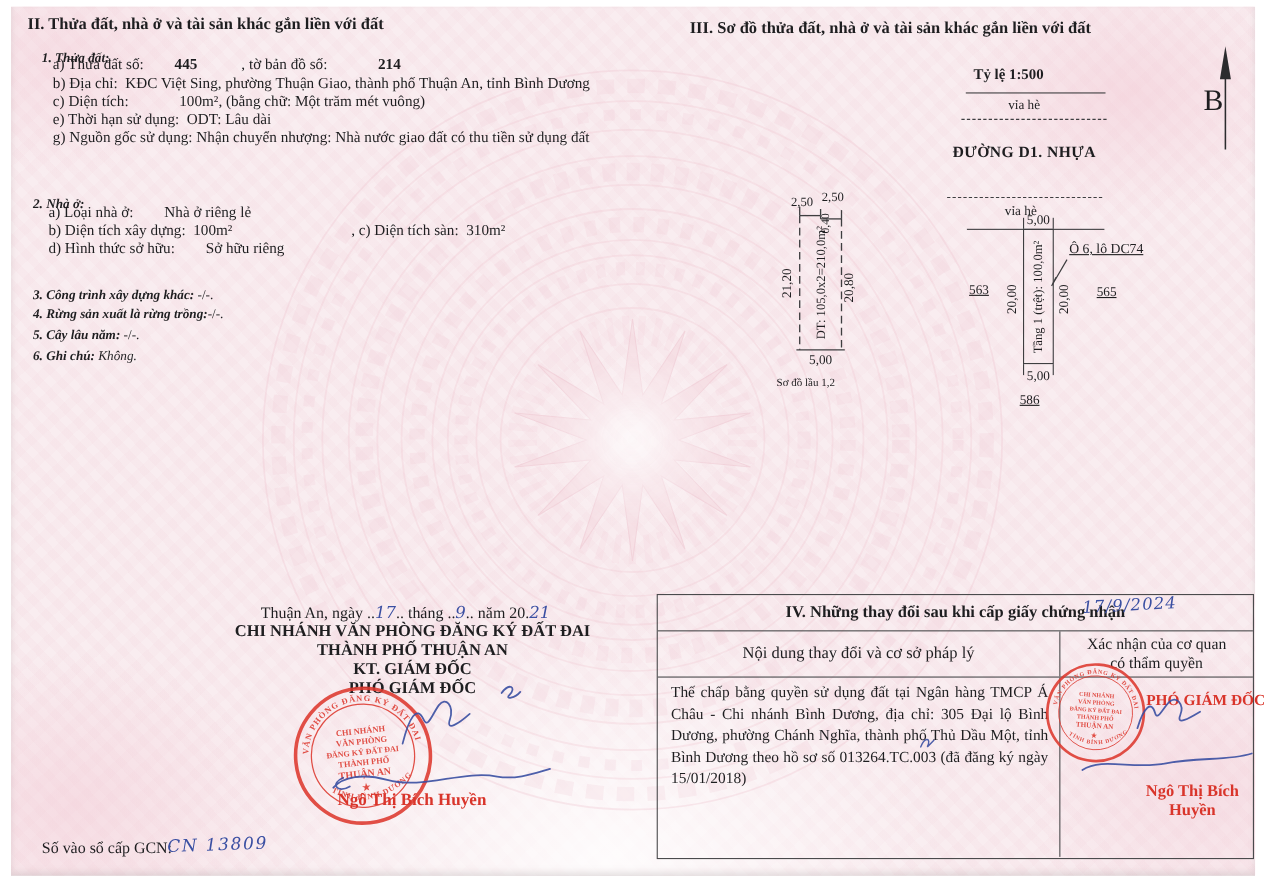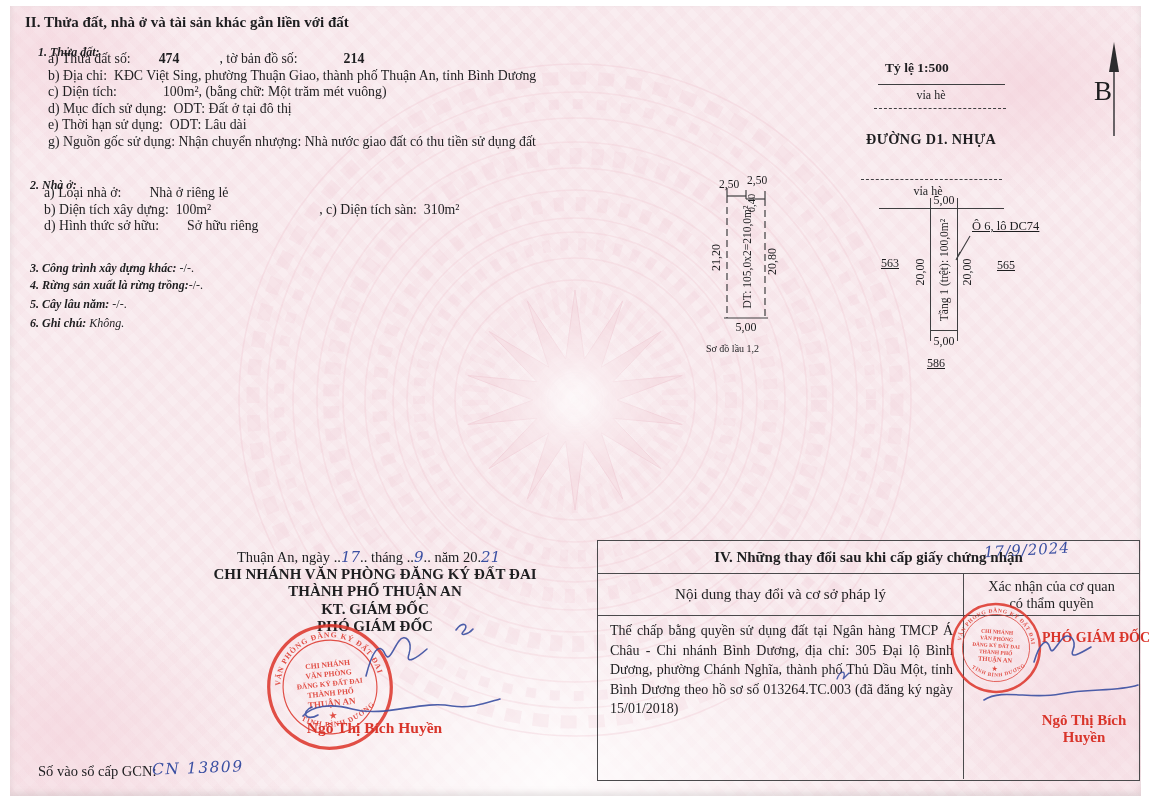--- a/index.html
+++ b/index.html
@@ -81,30 +81,27 @@
     <circle cx="340" cy="340" r="34" fill="url(#coreGrad)"></circle>
   </svg>
 
   <div class="content">
 
     <div class="abs b nw" style="left:25px;top:14px;font-size:15px;">II. Thửa đất, nhà ở và tài sản khác gắn liền với đất</div>
 
     <div class="abs itmhead" style="left:38px;top:35px;">1. Thửa đất:</div>
     <div class="abs" style="left:48px;top:51px;">
       <div class="sec-line">
-        <span>a) Thửa đất số:</span><span class="gap1"></span><span class="b">474</span><span class="gap2"></span><span>, tờ bản đồ số:</span><span class="gap3"></span><span class="b">214</span>
+        <span>a) Thửa đất số:</span><span class="gap1"></span><span class="b">445</span><span class="gap2"></span><span>, tờ bản đồ số:</span><span class="gap3"></span><span class="b">214</span>
       </div>
       <div class="sec-line">
         <span>b) Địa chỉ:</span>&nbsp;&nbsp;<span>KĐC Việt Sing, phường Thuận Giao, thành phố Thuận An, tỉnh Bình Dương</span>
       </div>
       <div class="sec-line">
         <span>c) Diện tích:</span><span class="gap3"></span><span>100m²,</span>&nbsp;<span>(bằng chữ: Một trăm mét vuông)</span>
-      </div>
-      <div class="sec-line">
-        <span>d) Mục đích sử dụng:</span>&nbsp;&nbsp;<span>ODT: Đất ở tại đô thị</span>
       </div>
       <div class="sec-line">
         <span>e) Thời hạn sử dụng:</span>&nbsp;&nbsp;<span>ODT: Lâu dài</span>
       </div>
       <div class="sec-line">
         <span>g) Nguồn gốc sử dụng:</span>&nbsp;<span>Nhận chuyển nhượng: Nhà nước giao đất có thu tiền sử dụng đất</span>
       </div>
     </div>
 
     <div class="abs itmhead" style="left:30px;top:168px;">2. Nhà ở:</div>
@@ -118,20 +115,21 @@
       <div class="sec-line">
         <span>d) Hình thức sở hữu:</span><span class="gap1"></span><span>Sở hữu riêng</span>
       </div>
     </div>
 
     <div class="abs itmhead" style="left:30px;top:251px;"><span>3. Công trình xây dựng khác:</span>&nbsp;<span style="font-weight:normal;font-style:normal;">-/-.</span></div>
     <div class="abs itmhead" style="left:30px;top:268px;"><span>4. Rừng sản xuất là rừng trồng:</span><span style="font-weight:normal;font-style:normal;">-/-.</span></div>
     <div class="abs itmhead" style="left:30px;top:287px;"><span>5. Cây lâu năm:</span>&nbsp;<span style="font-weight:normal;font-style:normal;">-/-.</span></div>
     <div class="abs itmhead" style="left:30px;top:306px;"><span>6. Ghi chú:</span>&nbsp;<span style="font-weight:normal;">Không.</span></div>
 
+    <div class="abs b nw" style="left:627px;top:18px;font-size:15px;">III. Sơ đồ thửa đất, nhà ở và tài sản khác gắn liền với đất</div>
     <div class="abs b nw" style="left:885px;top:60px;font-size:13.5px;">Tỷ lệ 1:500</div>
 
     <svg class="abs" style="left:1104px;top:40px;" width="20" height="100">
       <polygon points="10,2 5,32 15,32" fill="#2c2c2e"></polygon>
       <line x1="10" y1="30" x2="10" y2="96" stroke="#2c2c2e" stroke-width="1.4"></line>
     </svg>
     <div class="abs" style="left:1094px;top:76px;font-size:27px;">B</div>
 
     <div class="line" style="left:878px;top:84px;width:127px;"></div>
     <div class="lbl ctr" style="left:903px;top:88px;width:56px;">vỉa hè</div>

